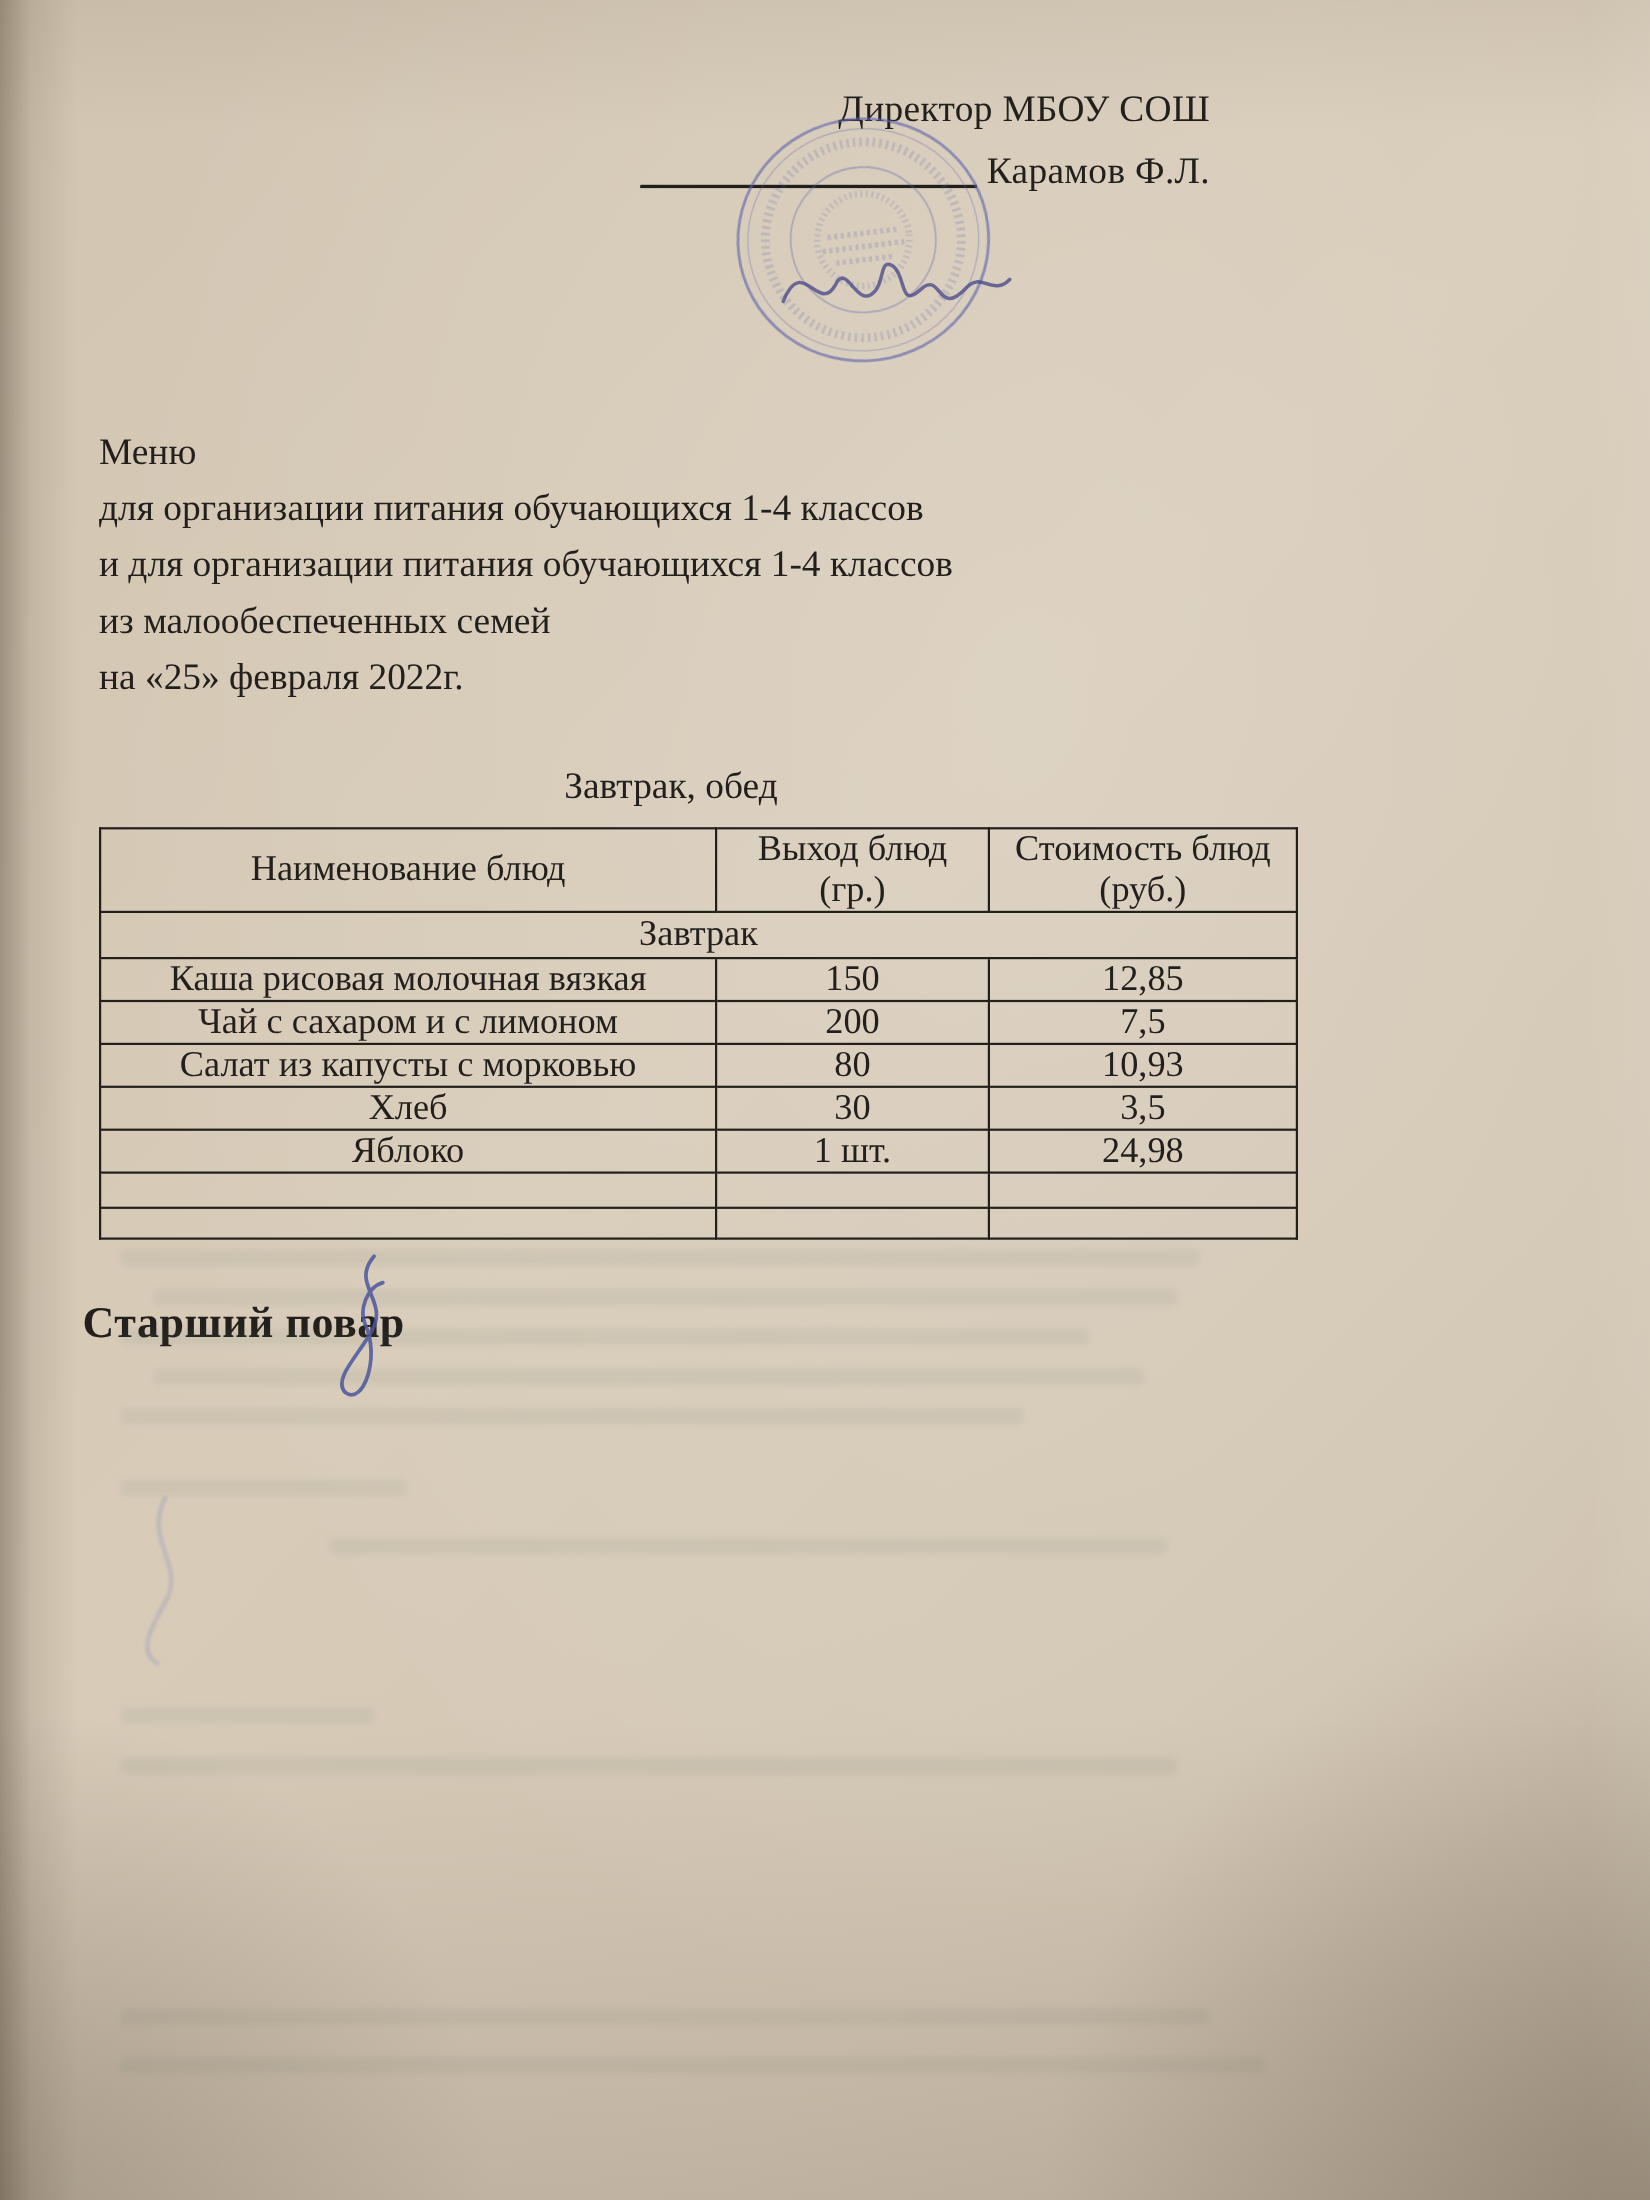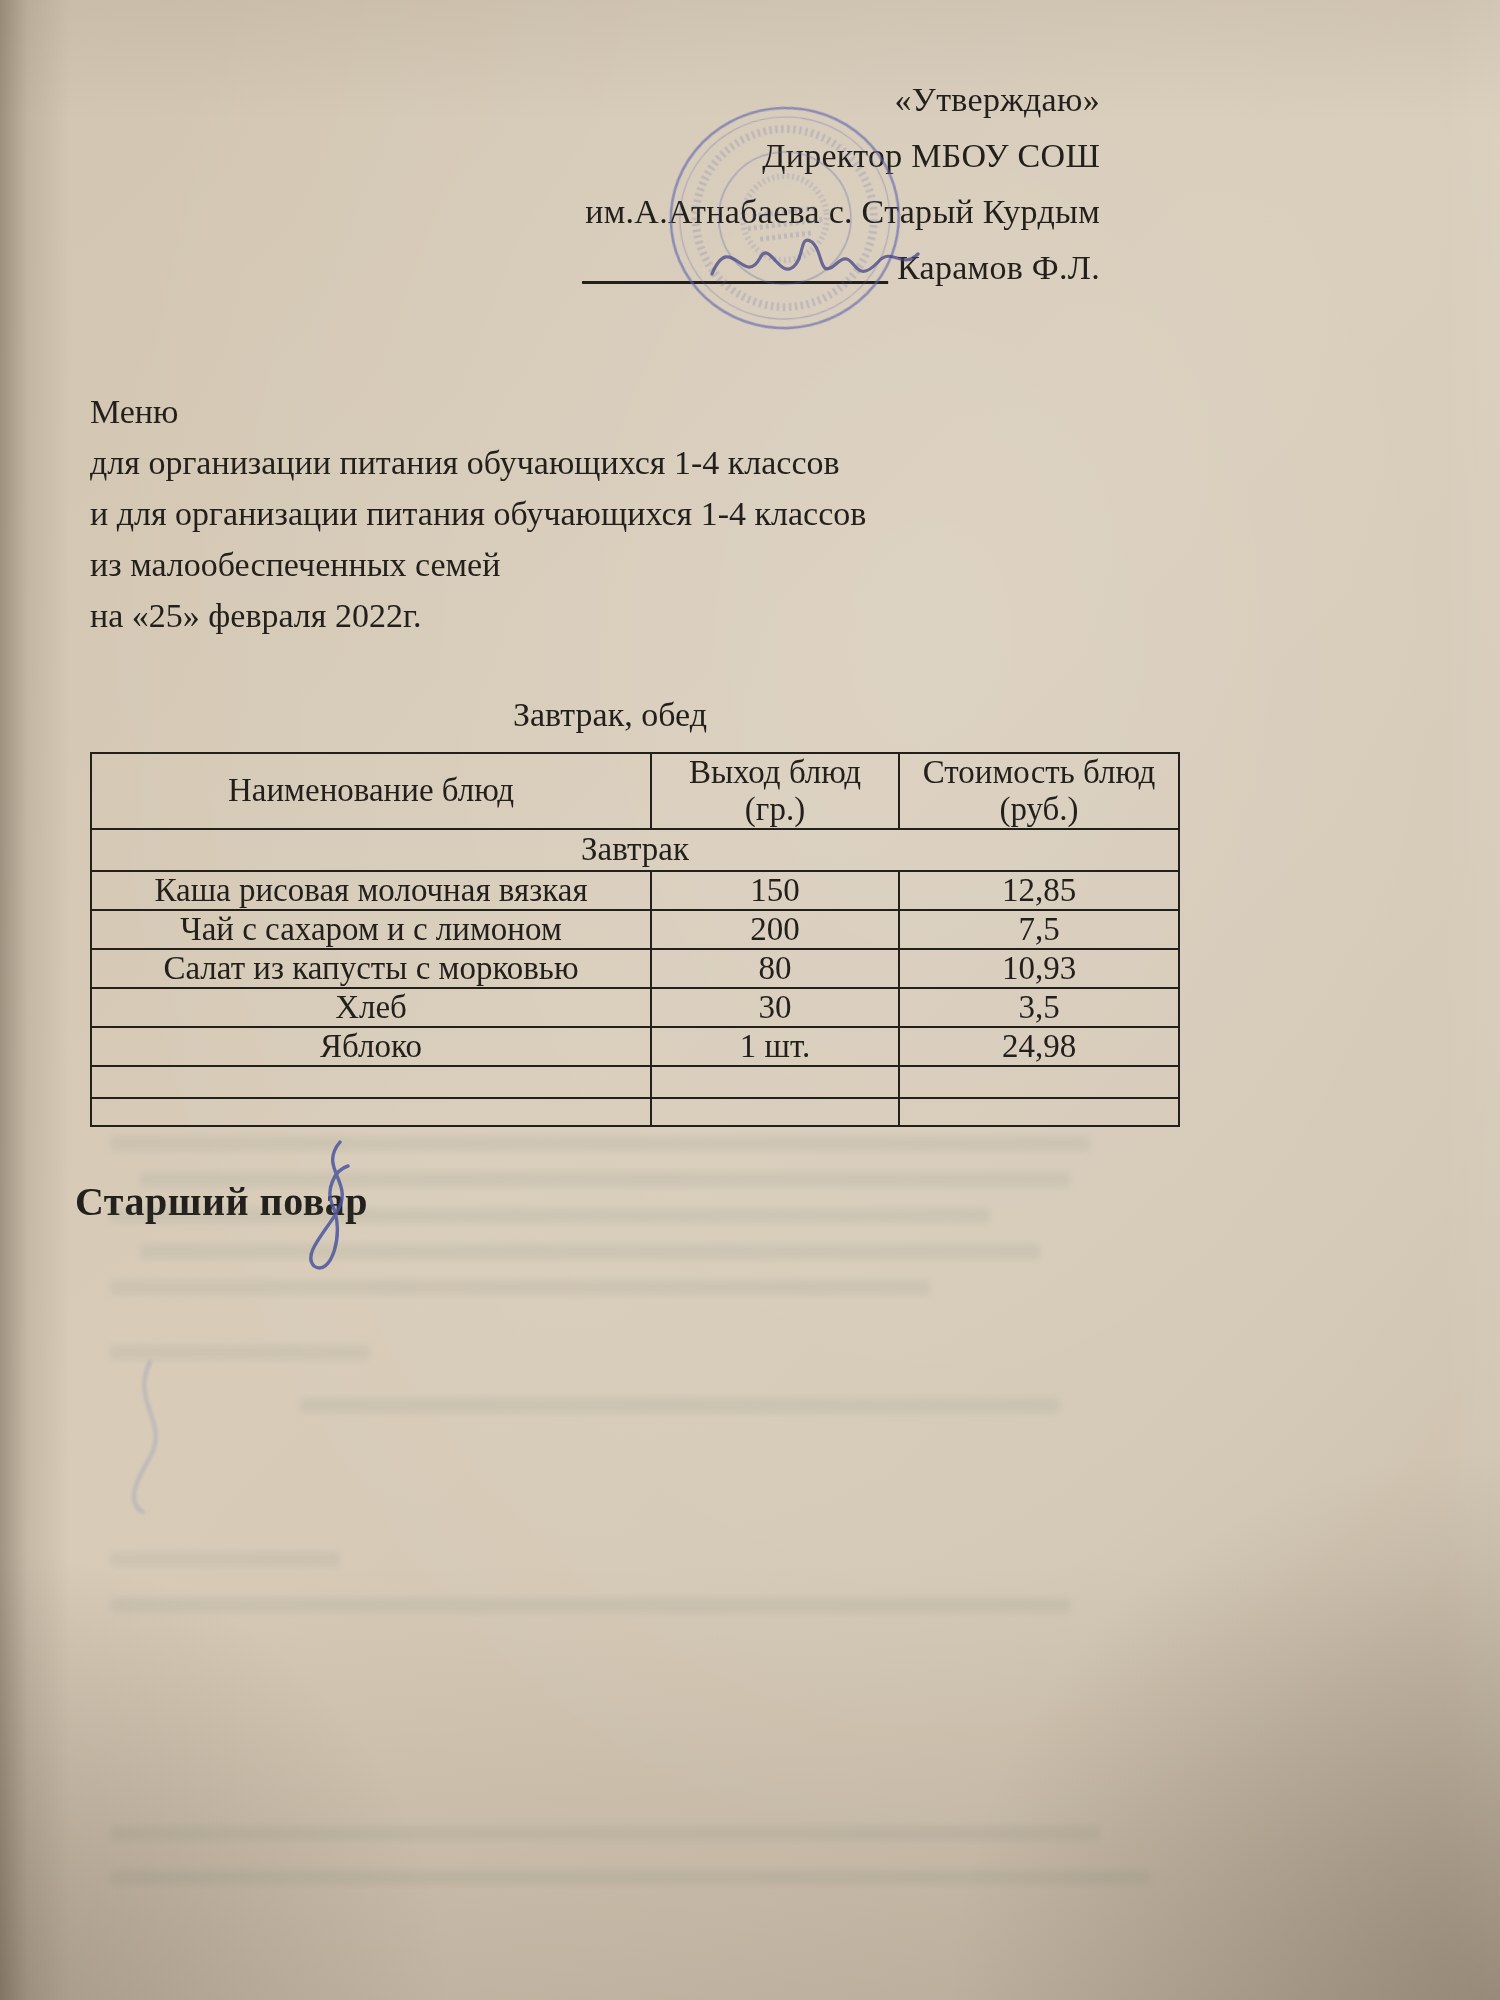--- a/index.html
+++ b/index.html
@@ -59,23 +59,21 @@
   
   .bleed{position:absolute;background:#5e6c61;opacity:.085;filter:blur(3px);border-radius:4px;height:15px;}
   .bleed-sig{left:95px;top:1352px;width:110px;height:170px;opacity:.28;filter:blur(1.5px);}
 </style>
 </head>
 <body>
 
 <div class="photo-bg"></div>
 
 <div class="abs approval">
-  <div>«Утверждаю»</div>
   <div>Директор МБОУ СОШ</div>
-  <div>им.А.Атнабаева с. Старый Курдым</div>
   <div>
     <span class="sig-underline">_________________</span>
     <span>Карамов Ф.Л.</span>
   </div>
 </div>
 
 <svg class="abs stamp" viewBox="0 0 270 255">
   <g fill="none" stroke="#5e63ae">
     <ellipse cx="135" cy="126" rx="114" ry="110" stroke-width="2.6"></ellipse>
     <ellipse cx="135" cy="126" rx="105" ry="101" stroke-width="1.2" opacity="0.55"></ellipse>

